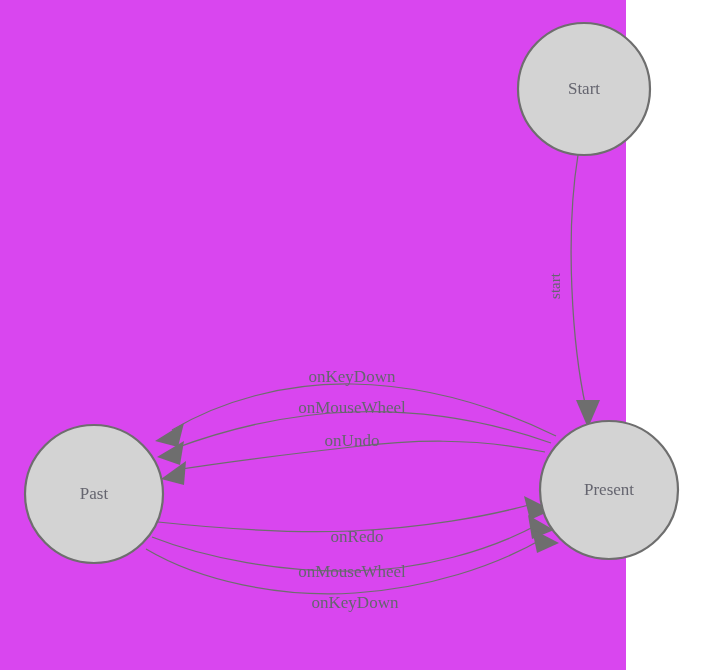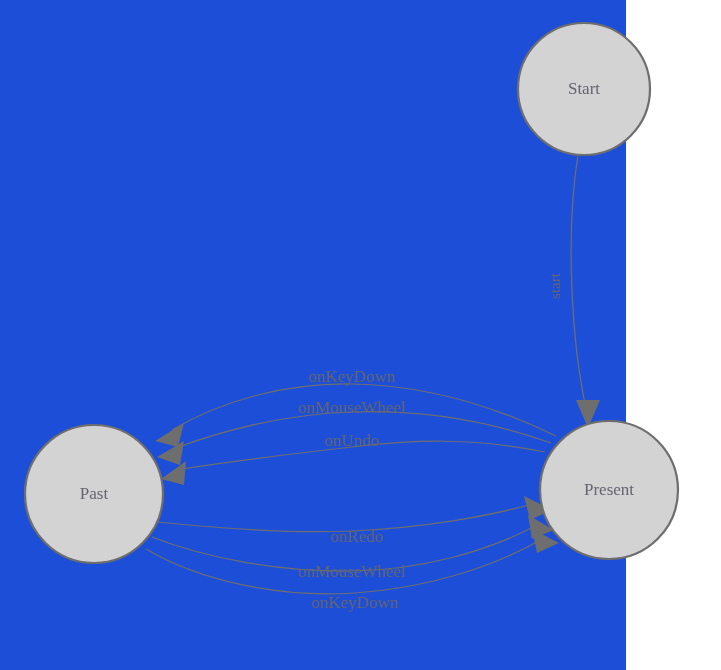--- a/index.html
+++ b/index.html
@@ -10,21 +10,21 @@
   body {
     width: 721px;
     height: 670px;
     overflow: hidden;
     font-family: "Liberation Serif", "DejaVu Serif", serif;
   }
   #diagram-root {
     position: relative;
     width: 626px;
     height: 670px;
-    background: #1d4ed8;
+    background: #d946ef;
   }
   svg.diagram-canvas {
     display: block;
     width: 721px;
     height: 670px;
   }
   .node-circle {
     fill: #d3d3d3;
     stroke: #6e6e6e;
     stroke-width: 2.2;

